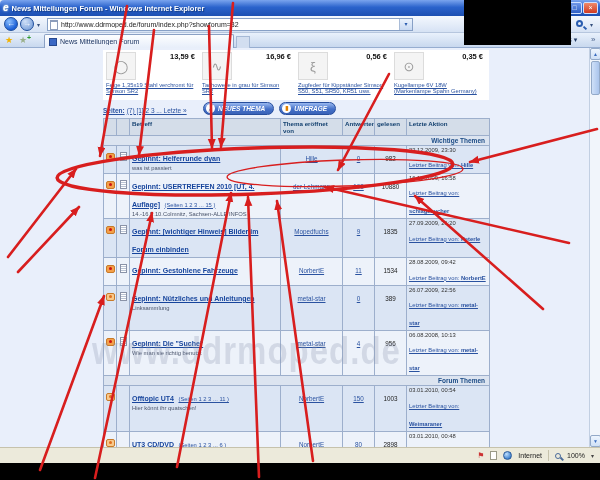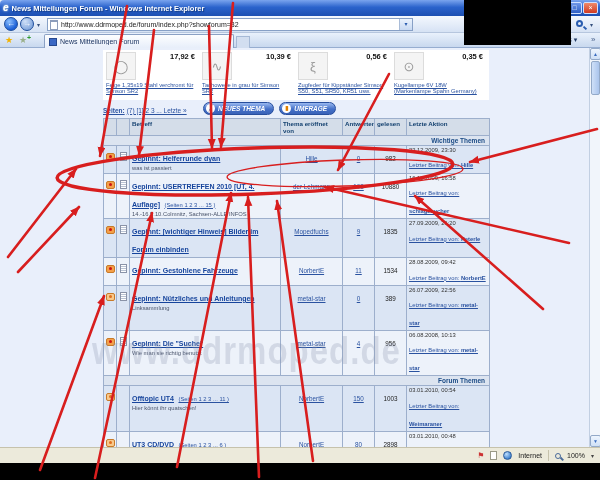--- a/index.html
+++ b/index.html
@@ -165,28 +165,28 @@
     <span class="chevrons">»</span>
   </div>
 
   <div class="content">
     <div class="pagecol">
       <div class="banner" id="banner">
           <div class="product">
             <div class="pimg">
               <span>◯</span>
             </div>
-            <span class="price">17,92 €</span>
+            <span class="price">13,59 €</span>
             <a class="pname">Felge 1,35x19 Stahl verchromt für Simson SR2</a>
           </div>
           <div class="product">
             <div class="pimg">
               <span>∿</span>
             </div>
-            <span class="price">10,39 €</span>
+            <span class="price">16,96 €</span>
             <a class="pname">Tachowelle in grau für Simson SR2</a>
           </div>
           <div class="product">
             <div class="pimg">
               <span>ξ</span>
             </div>
             <span class="price">0,56 €</span>
             <a class="pname">Zugfeder für Kippständer Simson S50, S51, SR50, KR51 usw.</a>
           </div>
           <div class="product">

